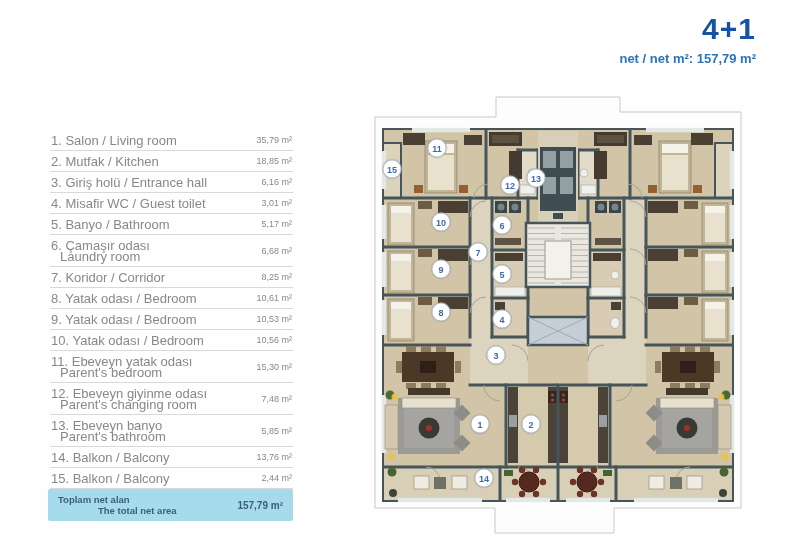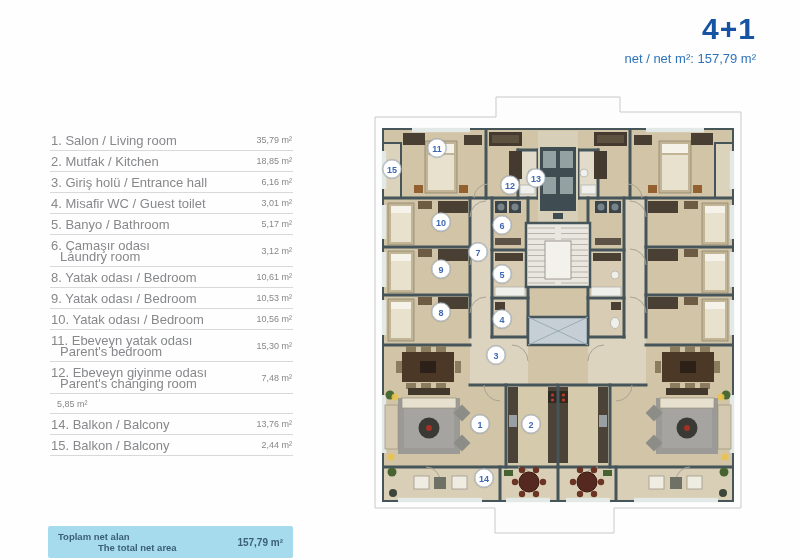--- a/index.html
+++ b/index.html
@@ -2,32 +2,32 @@
 <html><head>
 <meta charset="utf-8">
 <style>
   html,body{margin:0;padding:0;background:#fff;}
   body{width:800px;height:560px;font-family:"Liberation Sans",sans-serif;position:relative;overflow:hidden;}
   .page{position:absolute;inset:0;background:#fefefe;padding-left:14px;}
 
   
   .header{position:absolute;top:14px;right:44px;text-align:right;}
   .apt-type{font-size:30px;font-weight:bold;color:#1753a3;letter-spacing:1px;line-height:1;}
-  .hline{font-size:13px;font-weight:normal;color:#2e73b9;margin-top:7px;line-height:1.25;}
+  .hline{font-size:13px;font-weight:bold;color:#2e73b9;margin-top:7px;line-height:1.25;}
 
   
   .room-table{position:absolute;left:50px;top:130px;width:243px;}
   .trow{display:flex;justify-content:space-between;align-items:center;
         border-bottom:1px solid #d9d9d9;padding:4.5px 1px;}
   .tlabel{font-size:13px;color:#87888b;line-height:11px;}
   .tlabel .l2{display:block;padding-left:9px;}
   .tvalue{font-size:9px;color:#87888b;white-space:nowrap;padding-left:6px;}
 
   
-  .total-box{position:absolute;left:48px;top:526px;width:225px;height:22px;
+  .total-box{position:absolute;left:48px;top:489px;width:225px;height:22px;
              background:#a6dbee;border-radius:2px;display:flex;justify-content:space-between;
              align-items:center;padding:5px 10px;}
   .total-label{font-size:9.5px;font-weight:bold;color:#3a5f76;line-height:11px;}
   .total-label .l2{display:block;margin-left:40px;}
   .total-value{font-size:10px;font-weight:bold;color:#3a5f76;white-space:nowrap;}
 
   
   .plan{position:absolute;left:368px;top:95px;width:400px;height:465px;}
   svg{font-family:"Liberation Sans",sans-serif;}
 </style>
@@ -58,21 +58,25 @@
         <div class="trow">
           <div class="tlabel"><span class="l1">4. Misafir WC / Guest toilet</span></div>
           <div class="tvalue">3,01 m²</div>
         </div>
         <div class="trow">
           <div class="tlabel"><span class="l1">5. Banyo / Bathroom</span></div>
           <div class="tvalue">5,17 m²</div>
         </div>
         <div class="trow">
           <div class="tlabel"><span class="l1">6. Çamaşır odası</span><span class="l2">Laundry room</span></div>
-          <div class="tvalue">3,12 m²</div>
+          <div class="tvalue">6,68 m²</div>
+        </div>
+        <div class="trow">
+          <div class="tlabel"><span class="l1">7. Koridor / Corridor</span></div>
+          <div class="tvalue">8,25 m²</div>
         </div>
         <div class="trow">
           <div class="tlabel"><span class="l1">8. Yatak odası / Bedroom</span></div>
           <div class="tvalue">10,61 m²</div>
         </div>
         <div class="trow">
           <div class="tlabel"><span class="l1">9. Yatak odası / Bedroom</span></div>
           <div class="tvalue">10,53 m²</div>
         </div>
         <div class="trow">
@@ -81,20 +85,21 @@
         </div>
         <div class="trow">
           <div class="tlabel"><span class="l1">11. Ebeveyn yatak odası</span><span class="l2">Parent's bedroom</span></div>
           <div class="tvalue">15,30 m²</div>
         </div>
         <div class="trow">
           <div class="tlabel"><span class="l1">12. Ebeveyn giyinme odası</span><span class="l2">Parent's changing room</span></div>
           <div class="tvalue">7,48 m²</div>
         </div>
         <div class="trow">
+          <div class="tlabel"><span class="l1">13. Ebeveyn banyo</span><span class="l2">Parent's bathroom</span></div>
           <div class="tvalue">5,85 m²</div>
         </div>
         <div class="trow">
           <div class="tlabel"><span class="l1">14. Balkon / Balcony</span></div>
           <div class="tvalue">13,76 m²</div>
         </div>
         <div class="trow">
           <div class="tlabel"><span class="l1">15. Balkon / Balcony</span></div>
           <div class="tvalue">2,44 m²</div>
         </div>

